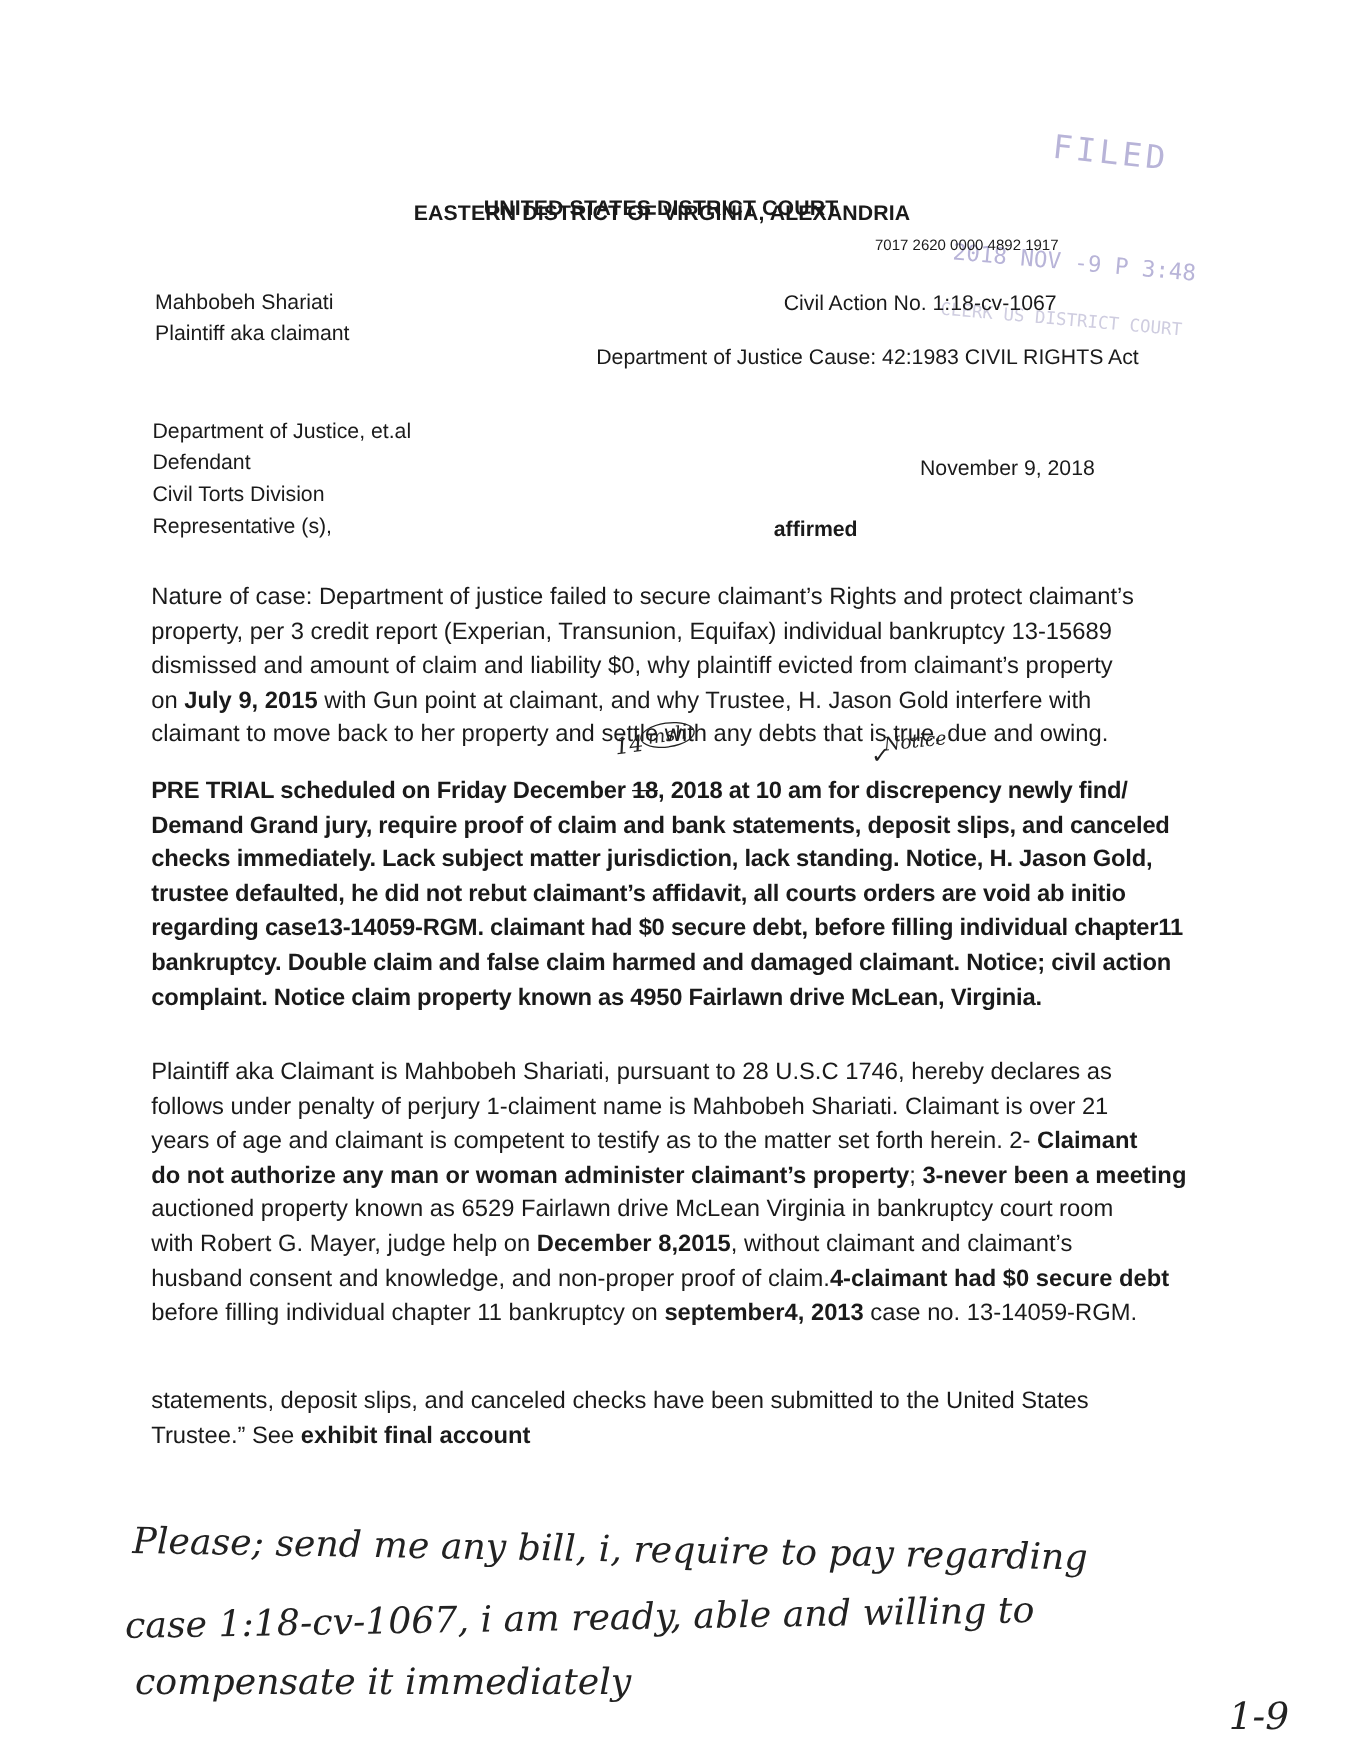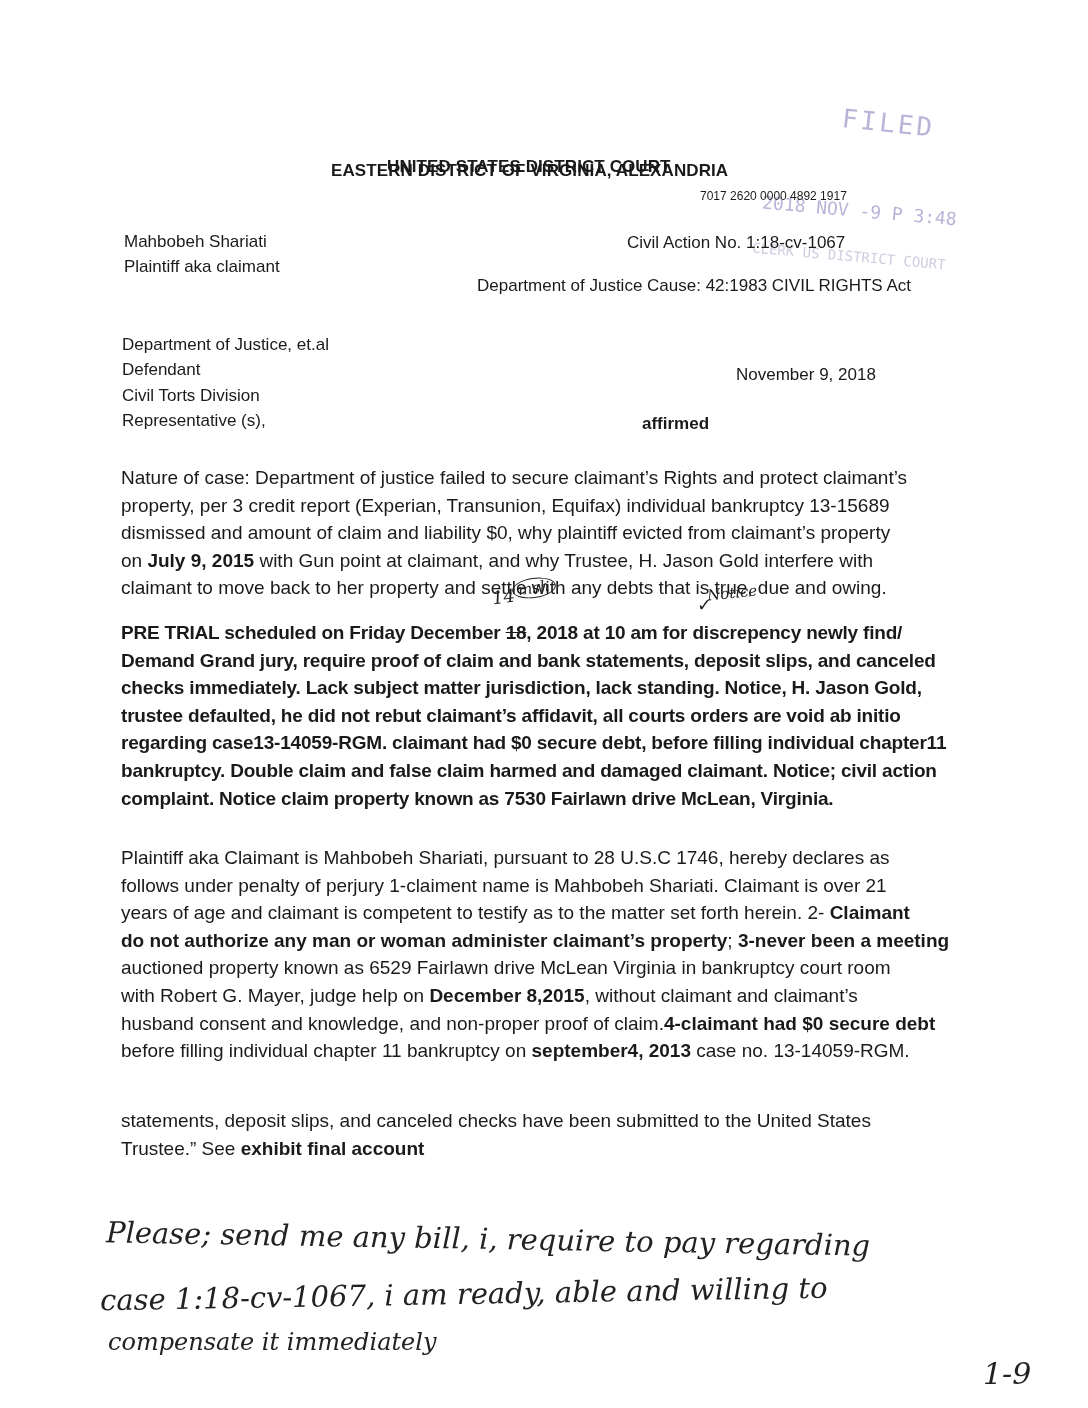--- a/index.html
+++ b/index.html
@@ -30,21 +30,21 @@
 <div class="abs t17" style="left:124px; top:232px;">Mahbobeh Shariati</div>
 <div class="abs t17" style="left:124px; top:257px;">Plaintiff aka claimant</div>
 <div class="abs t17" style="left:627px; top:233px;">Civil Action No. 1:18-cv-1067</div>
 <div class="abs t17" style="left:477px; top:276px;">Department of Justice Cause: 42:1983 CIVIL RIGHTS Act</div>
 
 <div class="abs t17" style="left:122px; top:335px;">Department of Justice, et.al</div>
 <div class="abs t17" style="left:122px; top:360px;">Defendant</div>
 <div class="abs t17" style="left:122px; top:386px;">Civil Torts Division</div>
 <div class="abs t17" style="left:122px; top:411px;">Representative (s),</div>
 <div class="abs t17" style="left:736px; top:365px;">November 9, 2018</div>
-<div class="abs t17" style="left:619px; top:414px; font-weight:bold;margin-left:23px;">affirmed</div>
+<div class="abs t17" style="left:619px; top:414px; font-weight:bold;">affirmed</div>
 
 <div class="para" style="top:464px;">
   <span class="ln">Nature of case: Department of justice failed to secure claimant’s Rights and protect claimant’s</span>
   <span class="ln">property, per 3 credit report (Experian, Transunion, Equifax) individual bankruptcy 13-15689</span>
   <span class="ln">dismissed and amount of claim and liability $0, why plaintiff evicted from claimant’s property</span>
   <span class="ln"><span>on </span><b>July 9, 2015</b><span> with Gun point at claimant, and why Trustee, H. Jason Gold interfere with</span></span>
   <span class="ln">claimant to move back to her property and settle with any debts that is true, due and owing.</span>
 </div>
 
 <div class="abs hand" style="left:492px; top:586px; font-size:18px; transform:rotate(-8deg);">14</div>
@@ -52,35 +52,35 @@
 <div class="abs hand" style="left:707px; top:584px; font-size:15px; transform:rotate(-6deg);">Notice</div>
 <div class="abs" style="left:697px; top:594px; font-size:18px; color:#222;">✓</div>
 
 <div class="para" style="top:619px; font-weight:bold; letter-spacing:-0.2px;">
   <span class="ln"><span>PRE TRIAL scheduled on Friday December </span><span class="strike">18</span><span>, 2018 at 10 am for discrepency newly find/</span></span>
   <span class="ln">Demand Grand jury, require proof of claim and bank statements, deposit slips, and canceled</span>
   <span class="ln">checks immediately. Lack subject matter jurisdiction, lack standing. Notice, H. Jason Gold,</span>
   <span class="ln">trustee defaulted, he did not rebut claimant’s affidavit, all courts orders are void ab initio</span>
   <span class="ln">regarding case13-14059-RGM. claimant had $0 secure debt, before filling individual chapter11</span>
   <span class="ln">bankruptcy. Double claim and false claim harmed and damaged claimant. Notice; civil action</span>
-  <span class="ln">complaint.  Notice claim property known as 7530 Fairlawn drive McLean, Virginia.</span>
+  <span class="ln">complaint.  Notice claim property known as 4950 Fairlawn drive McLean, Virginia.</span>
 </div>
 
 <div class="para" style="top:844px;">
   <span class="ln">Plaintiff aka Claimant is Mahbobeh Shariati, pursuant to 28 U.S.C 1746, hereby declares as</span>
   <span class="ln">follows under penalty of perjury 1-claiment name is Mahbobeh Shariati. Claimant is over 21</span>
   <span class="ln"><span>years of age and claimant is competent to testify as to the matter set forth herein. 2- </span><b>Claimant</b></span>
   <span class="ln"><b>do not authorize any man or woman administer claimant’s property</b><span>; </span><b>3-never been a meeting</b></span>
   <span class="ln">auctioned property known as 6529 Fairlawn drive McLean Virginia in bankruptcy court room</span>
   <span class="ln"><span>with Robert G. Mayer, judge help on </span><b>December 8,2015</b><span>, without claimant and claimant’s</span></span>
   <span class="ln"><span>husband consent and knowledge, and non-proper proof of claim.</span><b>4-claimant had $0 secure debt</b></span>
   <span class="ln"><span>before filling individual chapter 11 bankruptcy on </span><b>september4, 2013</b><span> case no. 13-14059-RGM.</span></span>
 </div>
 
 <div class="para" style="top:1107px;">
   <span class="ln">statements, deposit slips, and canceled checks have been submitted to the United States</span>
   <span class="ln"><span>Trustee.” See </span><b>exhibit final account</b></span>
 </div>
 
 <div class="abs hand" style="left:106px; top:1222px; font-size:29px; transform:rotate(1deg);">Please; send me any bill, i, require to pay regarding</div>
 <div class="abs hand" style="left:100px; top:1277px; font-size:29px; transform:rotate(-1deg);">case 1:18-cv-1067, i am ready, able and willing to</div>
-<div class="abs hand" style="left:108px; top:1328px; font-size:24px;">compensate it immediately</div>
+<div class="abs hand" style="left:108px; top:1328px; font-size:29px;">compensate it immediately</div>
 <div class="abs hand" style="left:983px; top:1356px; font-size:30px;">1-9</div>
 
 </body></html>

